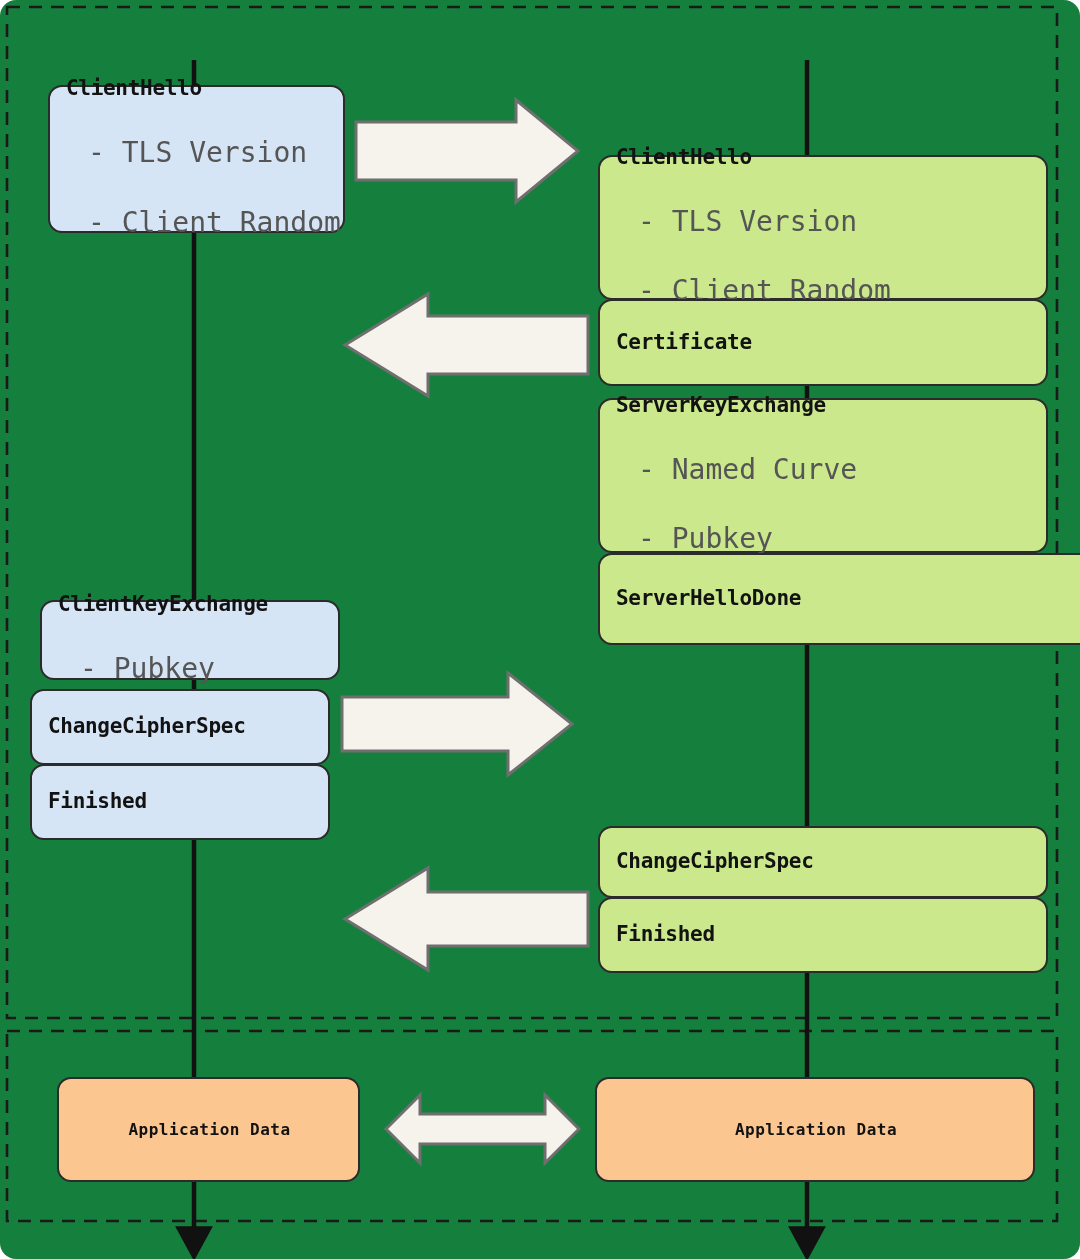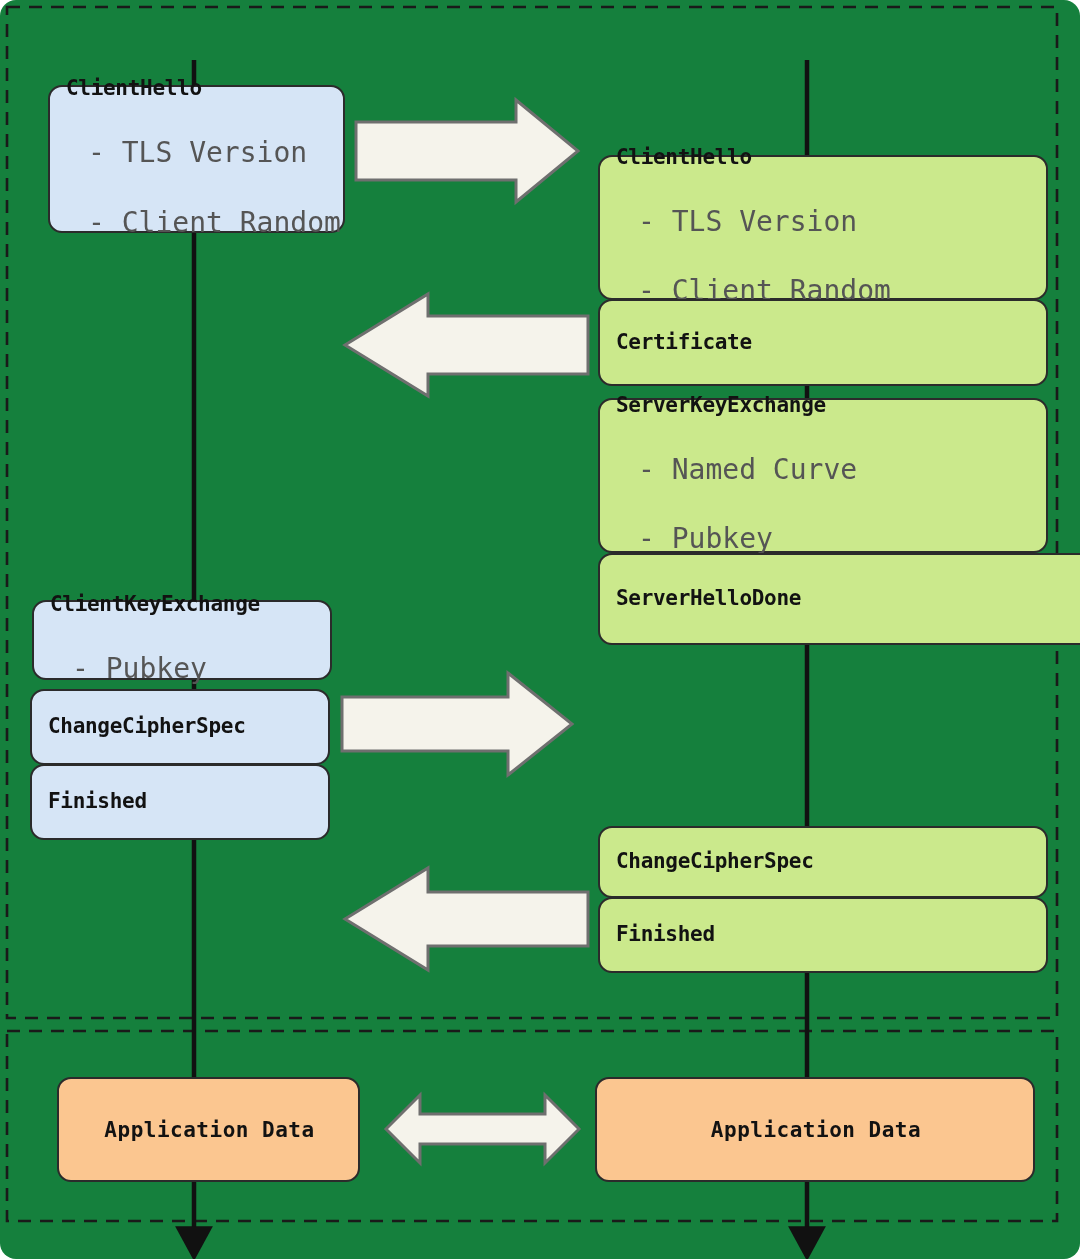--- a/index.html
+++ b/index.html
@@ -57,21 +57,21 @@
     color: #555555;
     line-height: 1.42;
     padding-left: 22px;
     white-space: pre;
     margin-top: 30px;
   }
   .bullet.faded { color: #8d8d8d; }
   .appdata-label {
     font-family: "DejaVu Sans Mono", monospace;
     font-weight: bold;
-    font-size: 21px;
+    font-size: 16px;
     color: #121212;
     letter-spacing: 0.5px;
     white-space: pre;
   }
 </style>
 </head>
 <body>
 
 <div id="stage">
 
@@ -99,21 +99,21 @@
     <path d="M386,1129 L420,1095 L420,1114 L545,1114 L545,1095 L579,1129
              L545,1163 L545,1144 L420,1144 L420,1163 Z" fill="#f5f3eb" stroke="#6f6f6f" stroke-width="3" stroke-linejoin="miter"></path>
   </svg>
 
   <div class="msgbox blue" style="left:48px; top:85px; width:297px; height:148px;">
     <div class="title">ClientHello</div>
     <div class="bullet">- TLS Version</div>
     <div class="bullet">- Client Random</div>
   </div>
 
-  <div class="msgbox blue" style="left:32px; top:600px; width:300px; height:80px;">
+  <div class="msgbox blue" style="left:40px; top:600px; width:300px; height:80px;">
     <div class="title">ClientKeyExchange</div>
     <div class="bullet">- Pubkey</div>
   </div>
 
   <div class="msgbox blue" style="left:30px; top:689px; width:300px; height:76px;">
     <div class="title">ChangeCipherSpec</div>
   </div>
 
   <div class="msgbox blue" style="left:30px; top:764px; width:300px; height:76px;">
     <div class="title">Finished</div>

